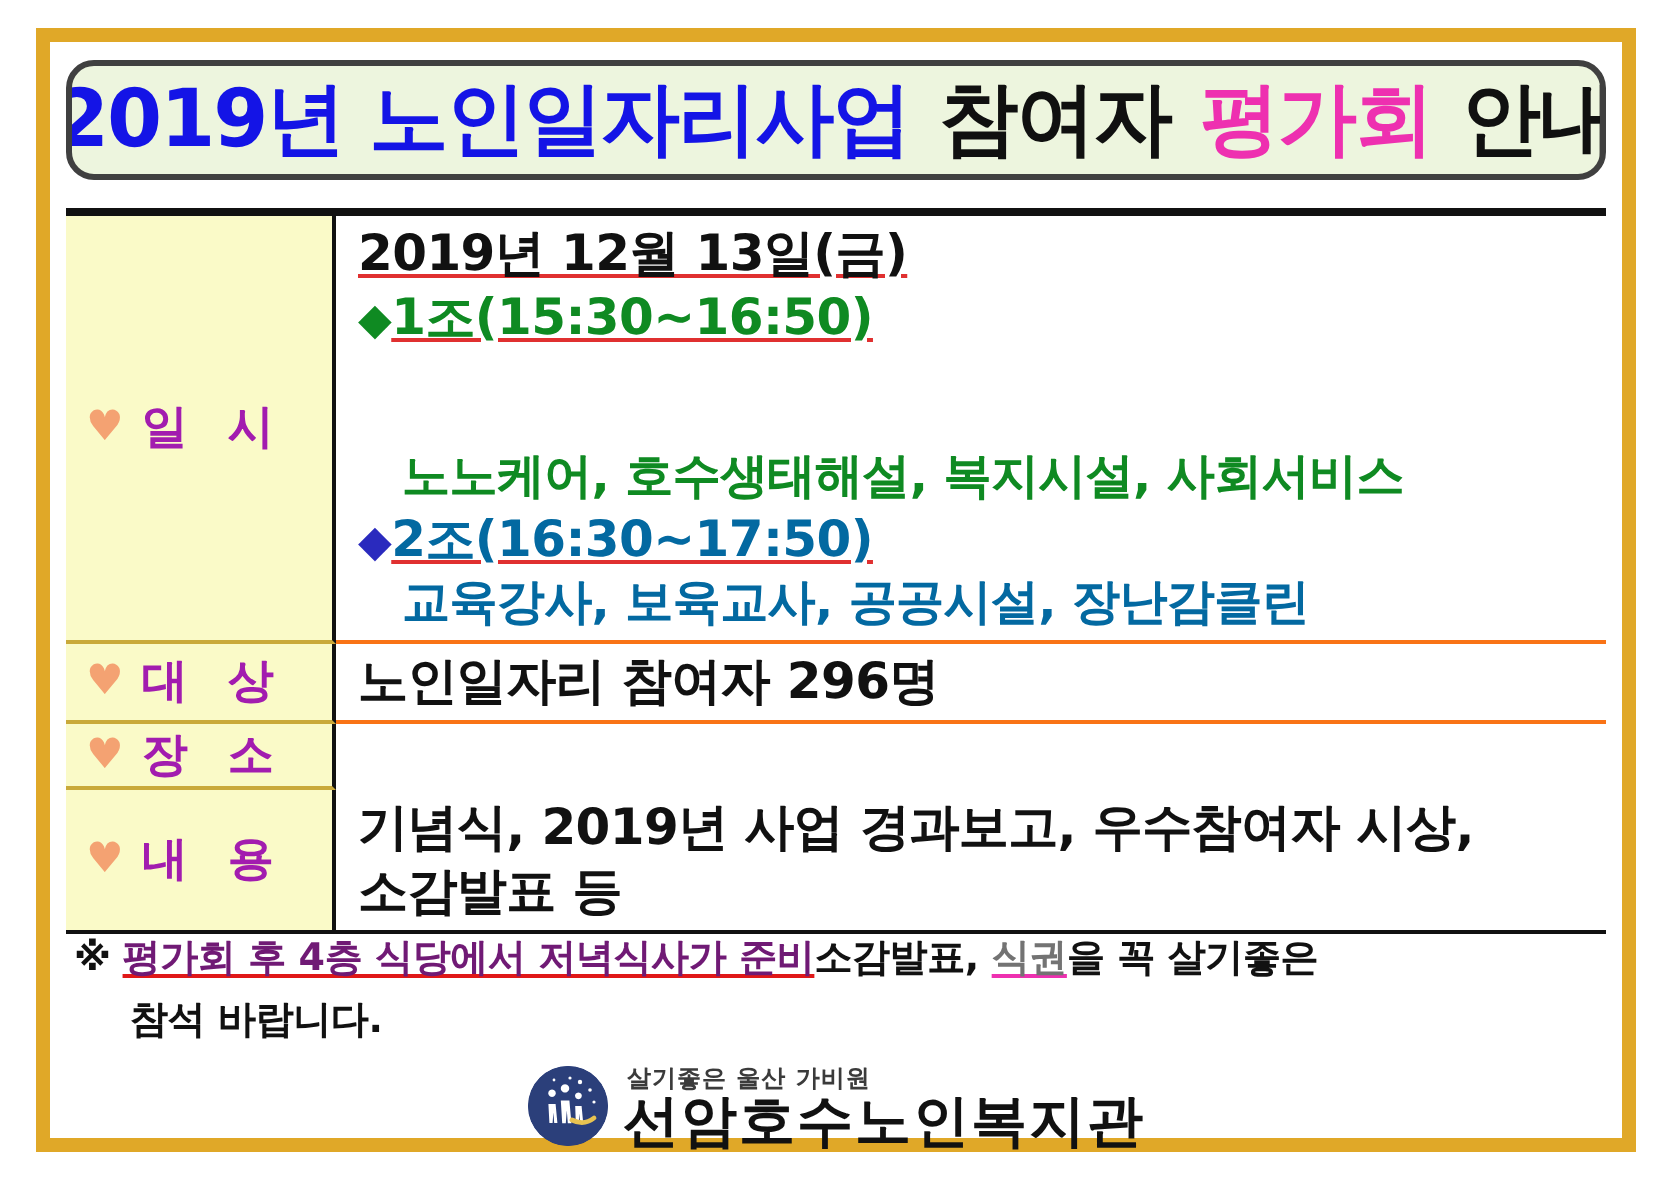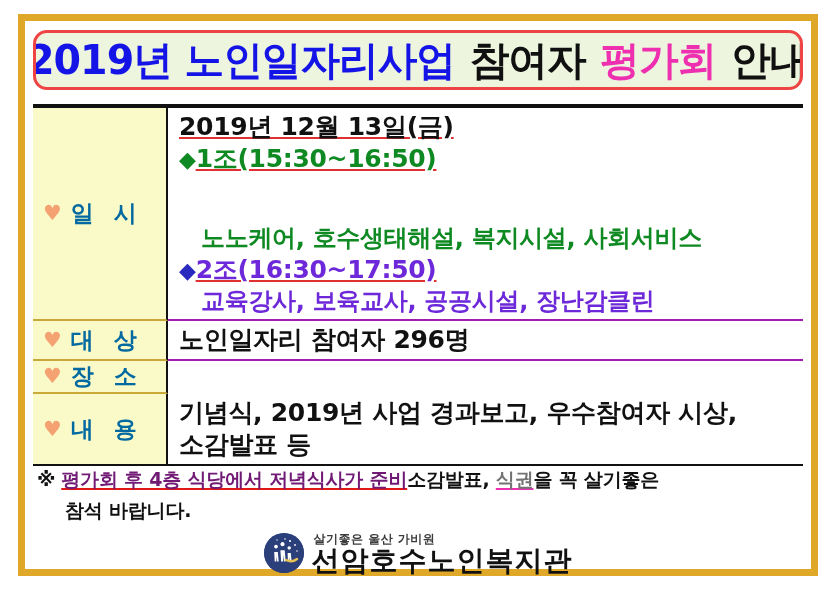--- a/index.html
+++ b/index.html
@@ -38,21 +38,21 @@
   }
 
   
   #title-box {
     position: absolute;
     left: 8px;
     top: 9px;
     width: 770px;
     height: 60px;
     background: #EDF5DE;
-    border: 3px solid #ef4444;
+    border: 3px solid #404040;
     border-radius: 14px;
     box-sizing: border-box;
     display: flex;
     align-items: center;
     justify-content: center;
     white-space: nowrap;
     overflow: hidden;
   }
   #title-text {
     font-size: 40px;
@@ -96,28 +96,28 @@
   .row:last-child .lbl { border-bottom: none; }
   .heart {
     color: #F4A272;
     font-size: 21px;
     line-height: 1;
     margin-right: 9px;
   }
   .lbl-text {
     font-size: 23px;
     font-weight: bold;
-    color: #0369a1;
+    color: #a21caf;
     letter-spacing: 6px;
   }
   .cell {
     flex: 1;
     background: #ffffff;
     box-sizing: border-box;
-    border-bottom: 2px solid #a21caf;
+    border-bottom: 2px solid #f97316;
     padding: 3px 0 3px 11px;
     display: flex;
     flex-direction: column;
     justify-content: center;
   }
   .row:last-child .cell { border-bottom: none; }
 
   .line {
     font-size: 25px;
     font-weight: bold;
@@ -127,21 +127,21 @@
     letter-spacing: -0.3px;
   }
   .line.small { font-size: 24px; }
   .u-red {
     text-decoration: underline;
     text-decoration-color: #E03030;
     text-decoration-thickness: 2px;
     text-underline-offset: 2px;
   }
   .c-green  { color: #0F8A22; margin-top: 48px; }
-  .c-purple { color: #6d28d9; }
+  .c-purple { color: #0369a1; }
   .dia-green  { color: #0F8A22; font-size: 22px; }
   .dia-purple { color: #2A2ABE; font-size: 22px; }
   .indent { padding-left: 22px; }
 
   
   #note {
     position: absolute;
     left: 12px;
     top: 443px;
     width: 770px;

